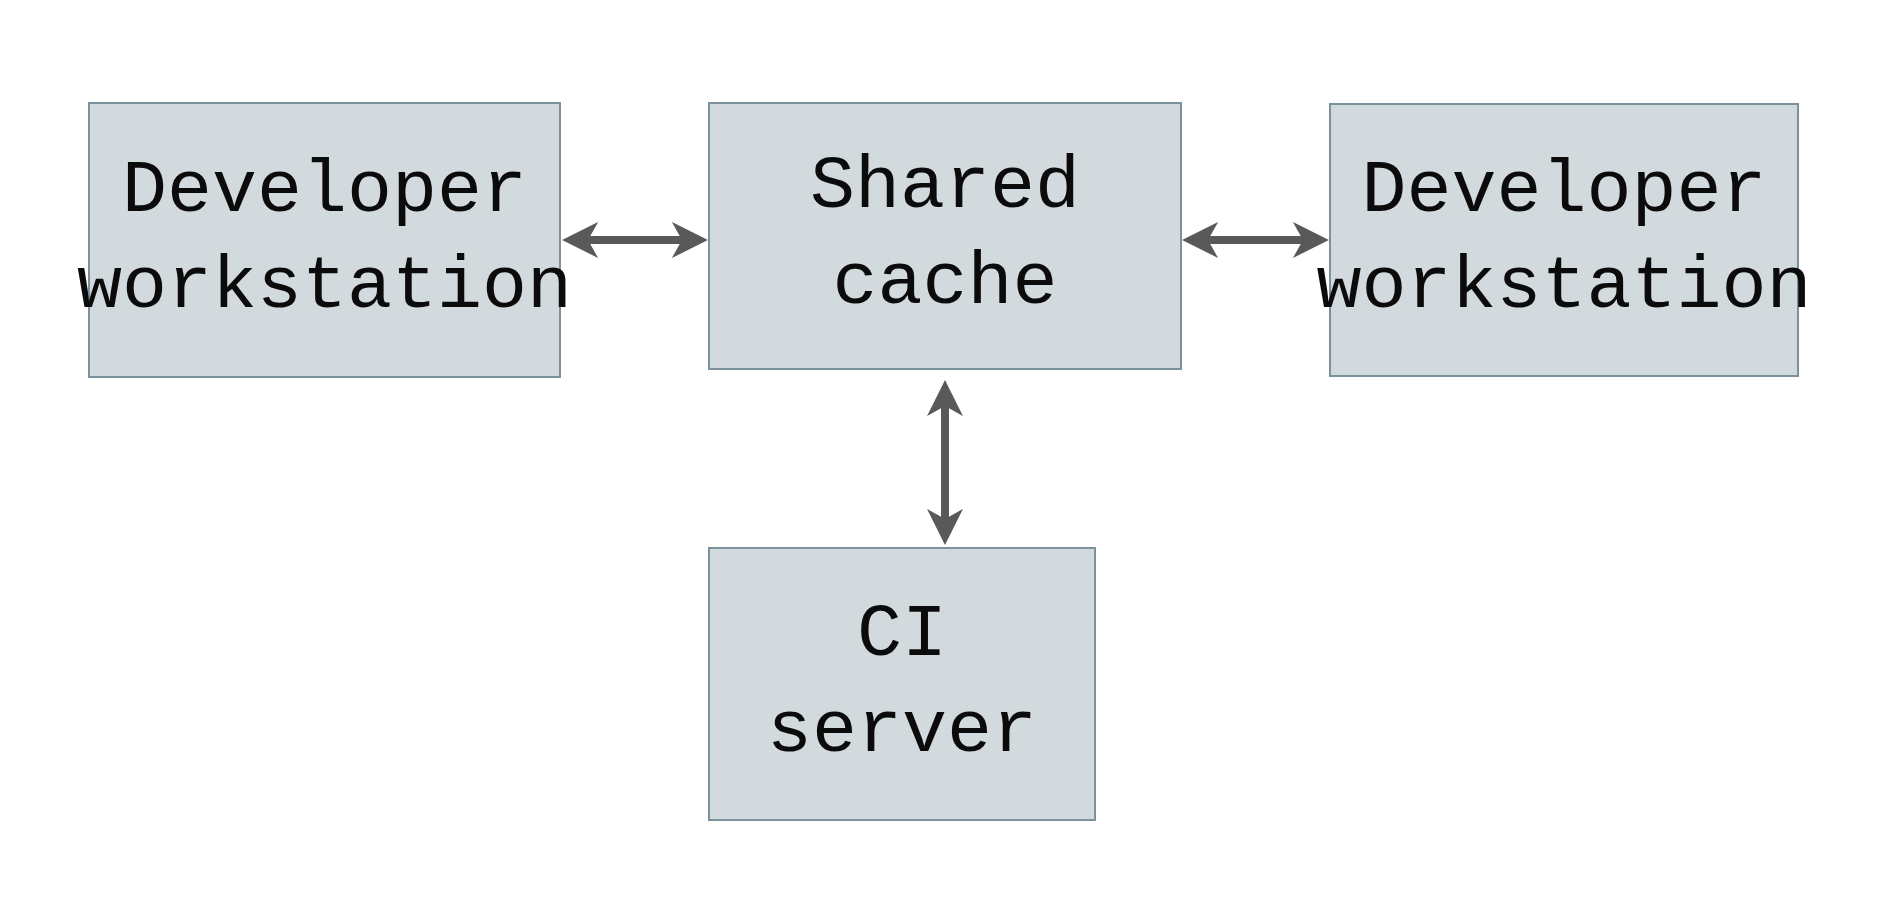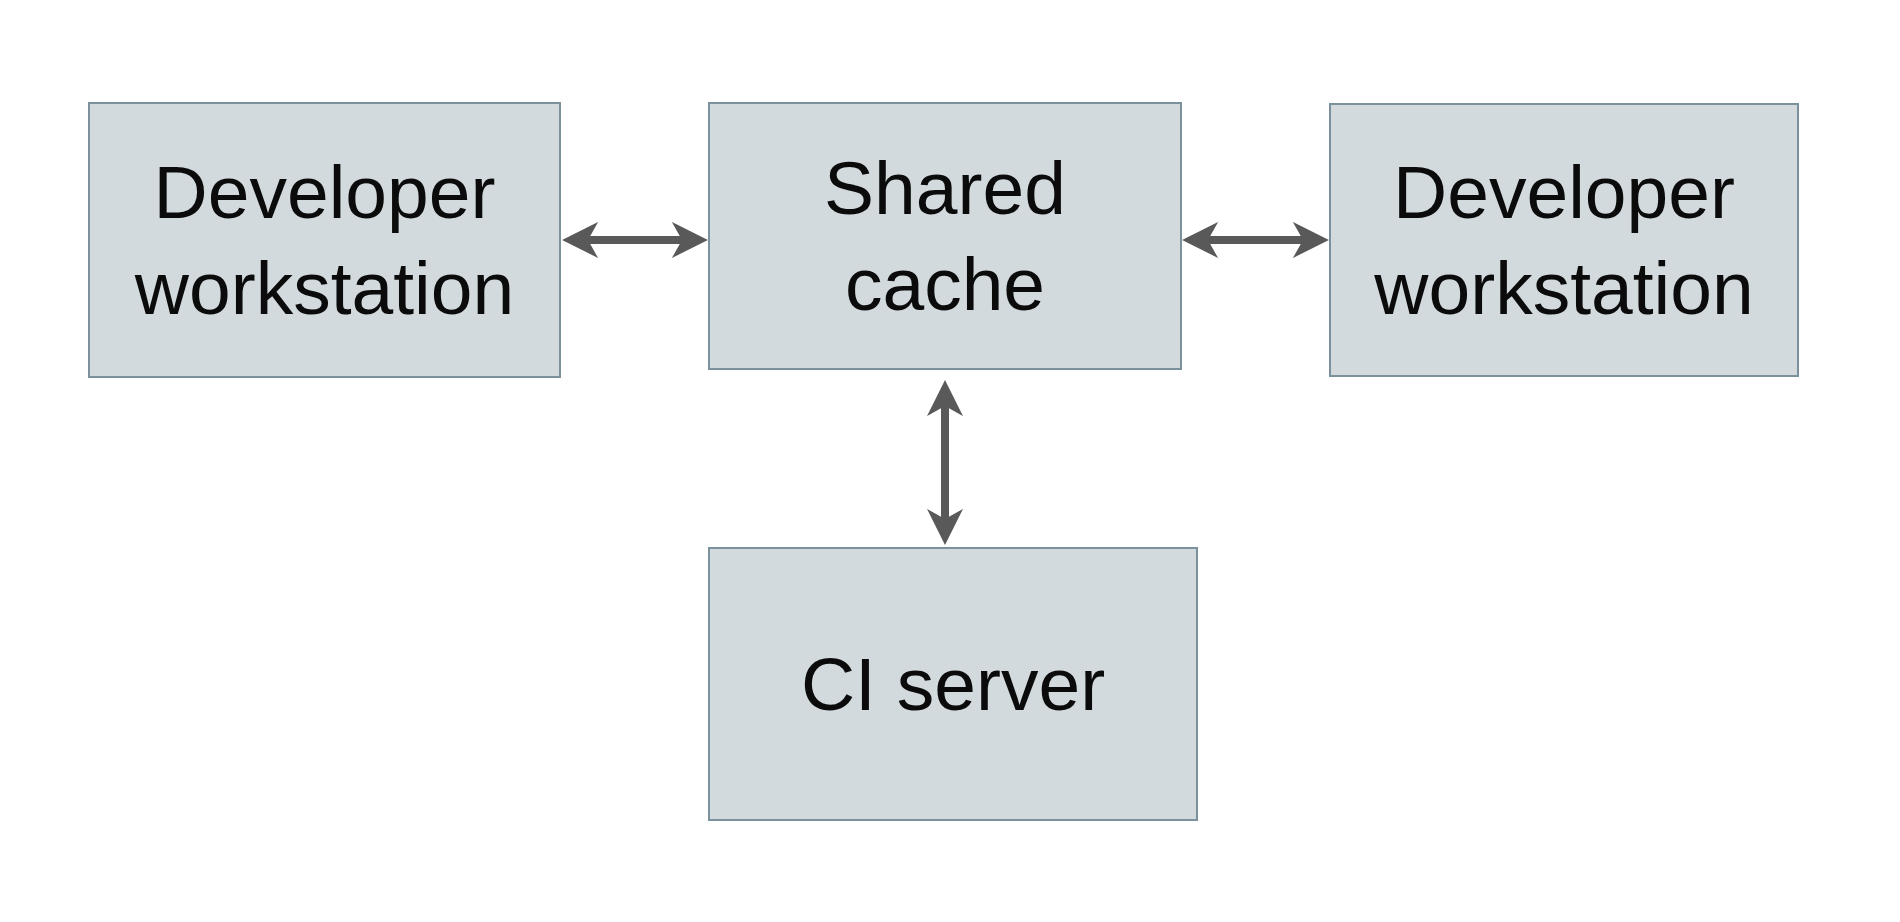--- a/index.html
+++ b/index.html
@@ -16,33 +16,34 @@
     font-family: "Liberation Sans", sans-serif;
   }
   .node {
     position: absolute;
     box-sizing: border-box;
     background: #d3dade;
     border: 2px solid #7b929d;
     display: flex;
     align-items: center;
     justify-content: center;
+    font-family: Liberation Mono, monospace;
   }
   .node-label {
     font-size: 75px;
     line-height: 96px;
     color: #0b0b0b;
     text-align: center;
     white-space: pre-line;
     letter-spacing: 0px;
   }
   .node-dev-left   { left: 88px;   top: 102px; width: 473px; height: 276px; }
   .node-cache      { left: 708px;  top: 102px; width: 474px; height: 268px; }
   .node-dev-right  { left: 1329px; top: 103px; width: 470px; height: 274px; }
-  .node-ci         { left: 708px;  top: 547px; width: 490px; height: 274px; }
+  .node-ci         { left: 708px;  top: 547px; width: 388px; height: 274px; }
   .edges-overlay {
     position: absolute;
     left: 0; top: 0;
     width: 1900px;
     height: 922px;
     pointer-events: none;
   }
 </style>
 </head>
 <body>

